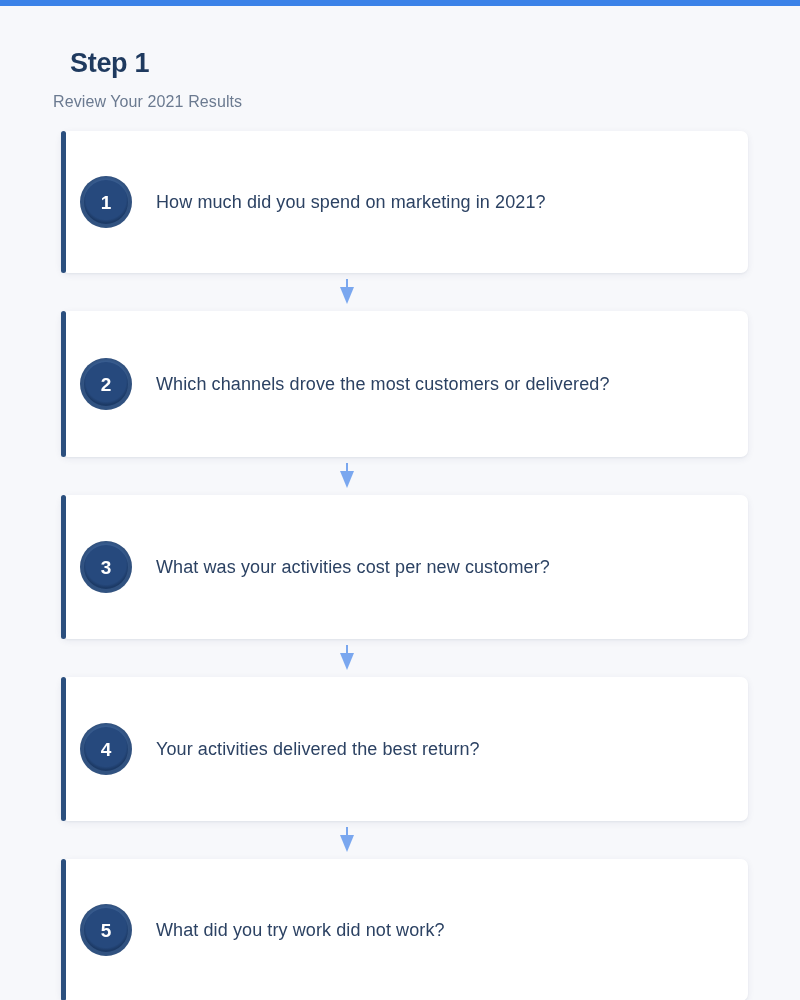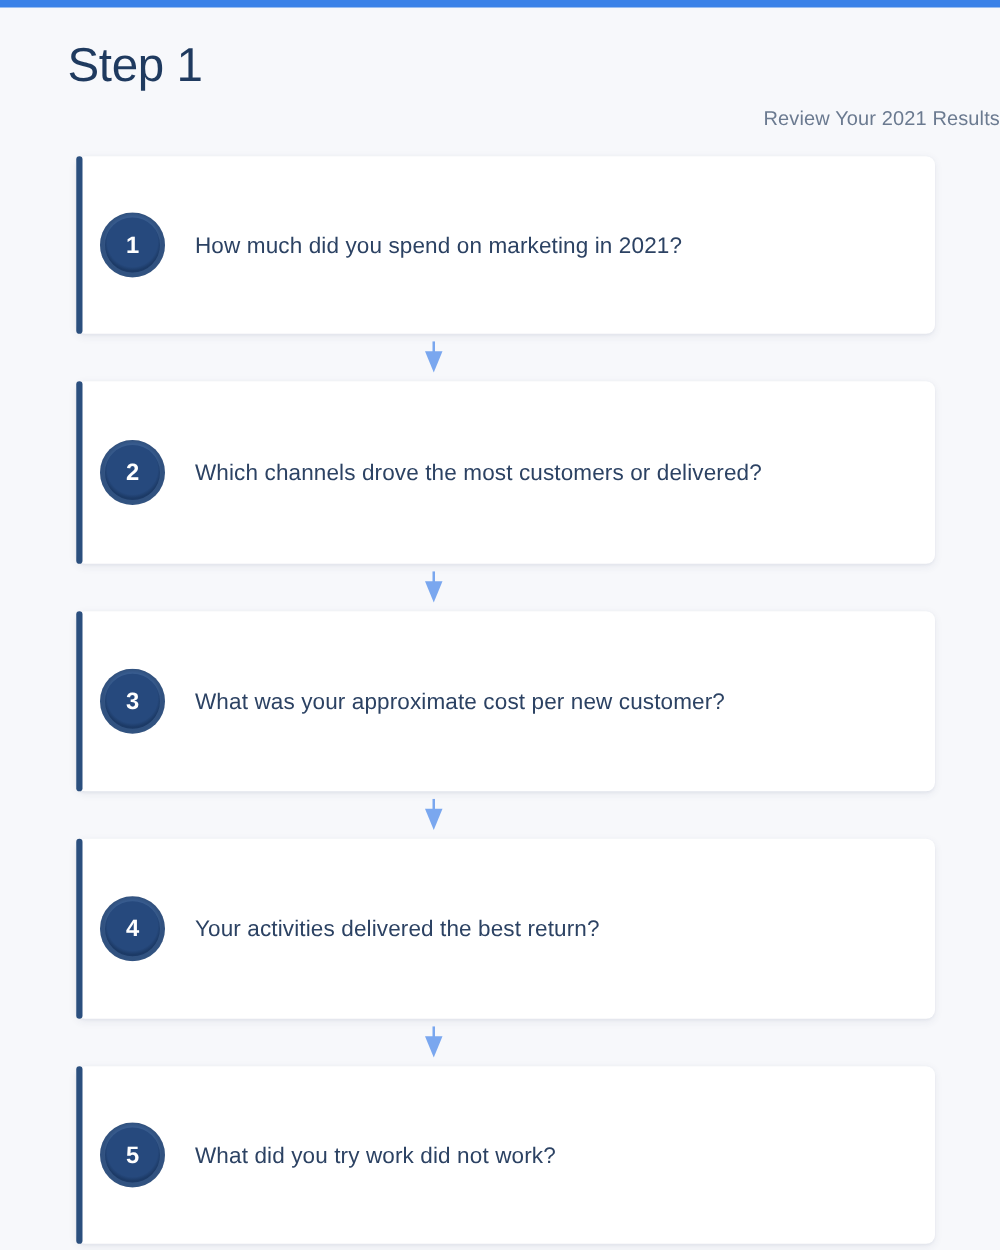--- a/index.html
+++ b/index.html
@@ -29,34 +29,33 @@
     width: 800px;
     height: 994px;
     box-sizing: border-box;
     padding: 0;
   }
 
   .header {
     padding: 27px 0 0 53px;
   }
   .page-title {
-    font-size: 38px;
-    font-weight: normal;
+    font-size: 27px;
+    font-weight: bold;
     color: #1f3a5f;
     letter-spacing: -0.3px;
     line-height: 1;
-    margin: 1px;
+    margin: 17px;
   }
   .page-subtitle {
     font-size: 16px;
     color: #6b7a90;
     margin: 16px 0 0 0;
     line-height: 1;
     letter-spacing: 0.1px;
-    text-align: right;
   }
 
   .steps {
     margin-top: 21px;
     position: relative;
   }
 
   .step-row {
     position: relative;
     margin-left: 53px;
@@ -176,21 +175,21 @@
       <svg class="arrow-icon" viewBox="0 0 16 26">
         <rect x="7" y="0" width="2" height="11" fill="#7aa7ef"></rect>
         <polygon points="1,8 15,8 8,25" fill="#7aa7ef"></polygon>
       </svg>
     </div>
 
     <div class="step-row">
       <div class="card h3">
         <span class="accent-bar"></span>
         <div class="badge">3</div>
-        <div class="question">What was your approximate cost per new customer?</div>
+        <div class="question">What was your activities cost per new customer?</div>
       </div>
     </div>
 
     <div class="connector">
       <svg class="arrow-icon" viewBox="0 0 16 26">
         <rect x="7" y="0" width="2" height="11" fill="#7aa7ef"></rect>
         <polygon points="1,8 15,8 8,25" fill="#7aa7ef"></polygon>
       </svg>
     </div>
 

